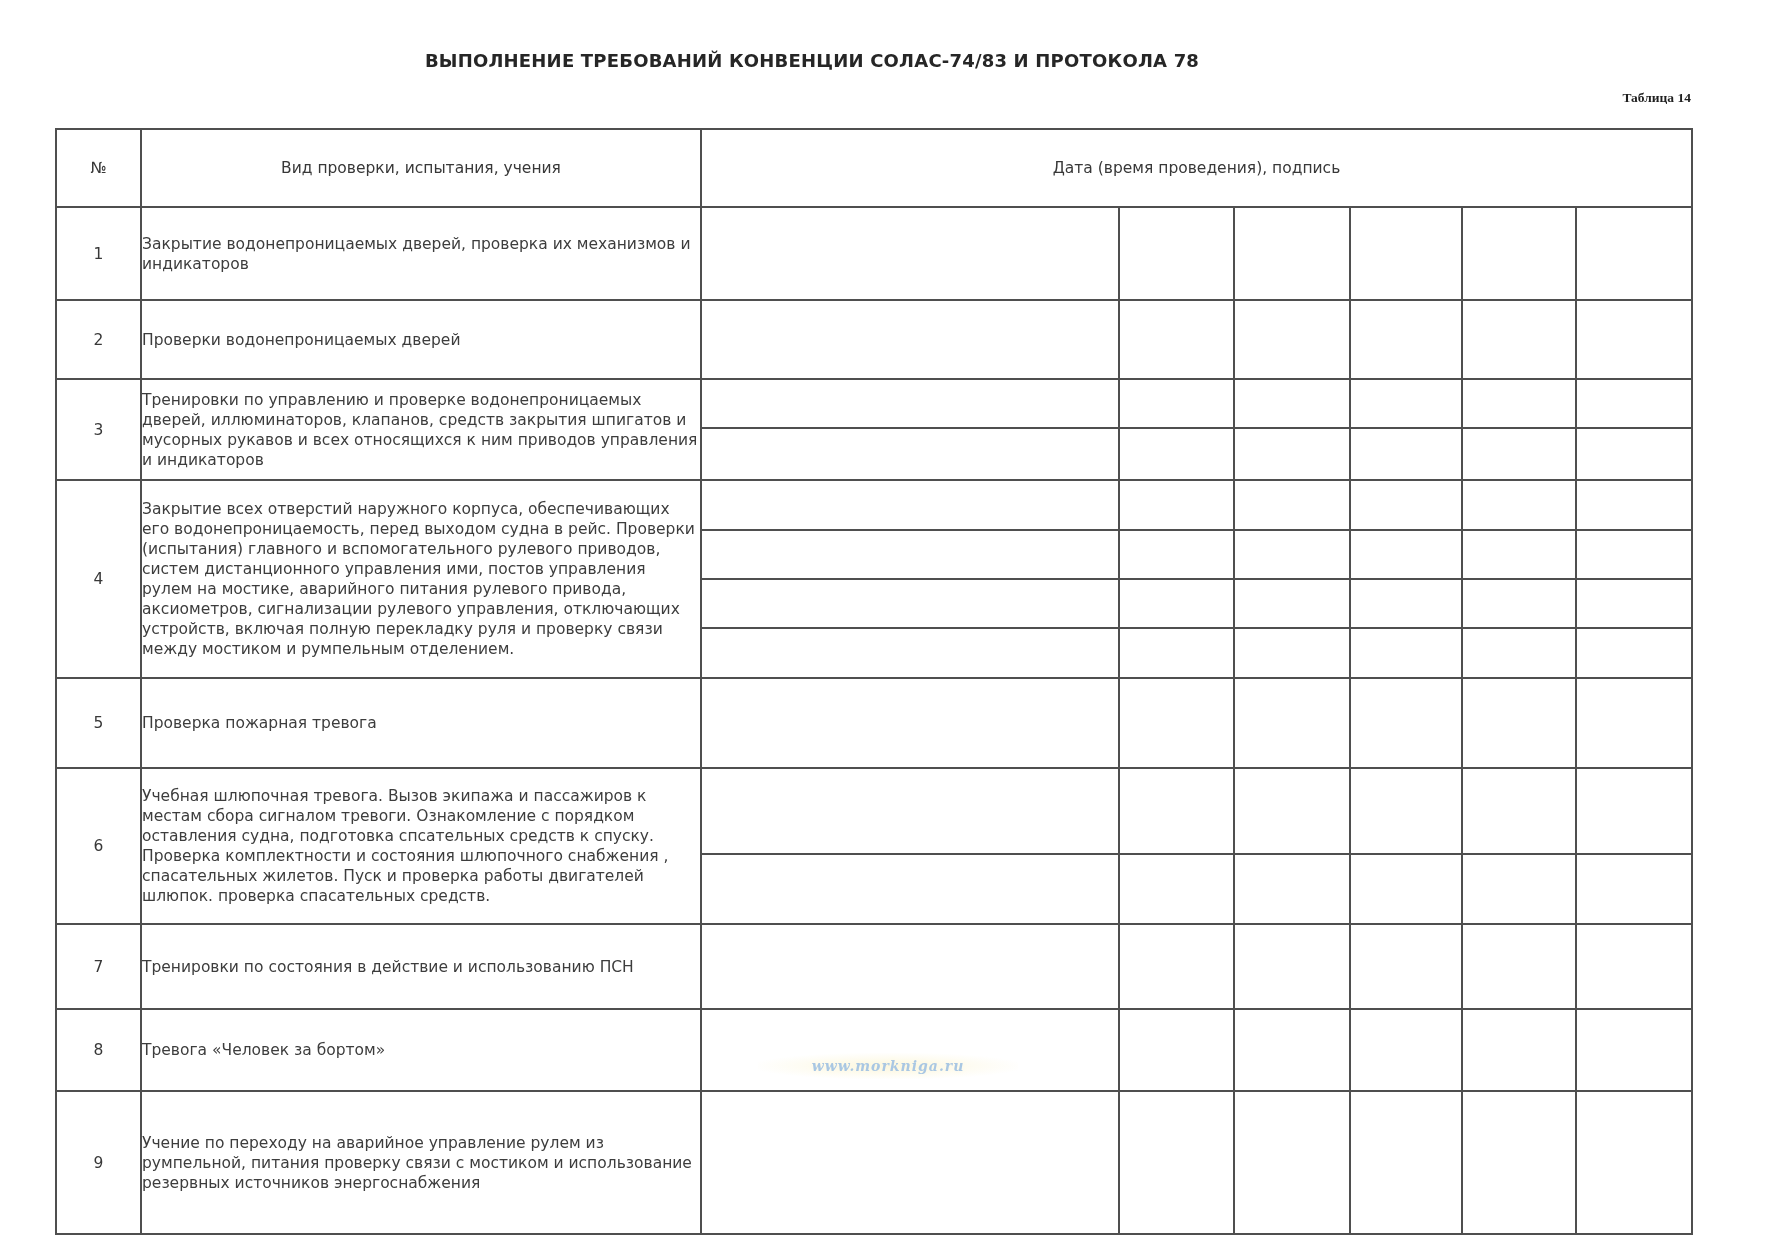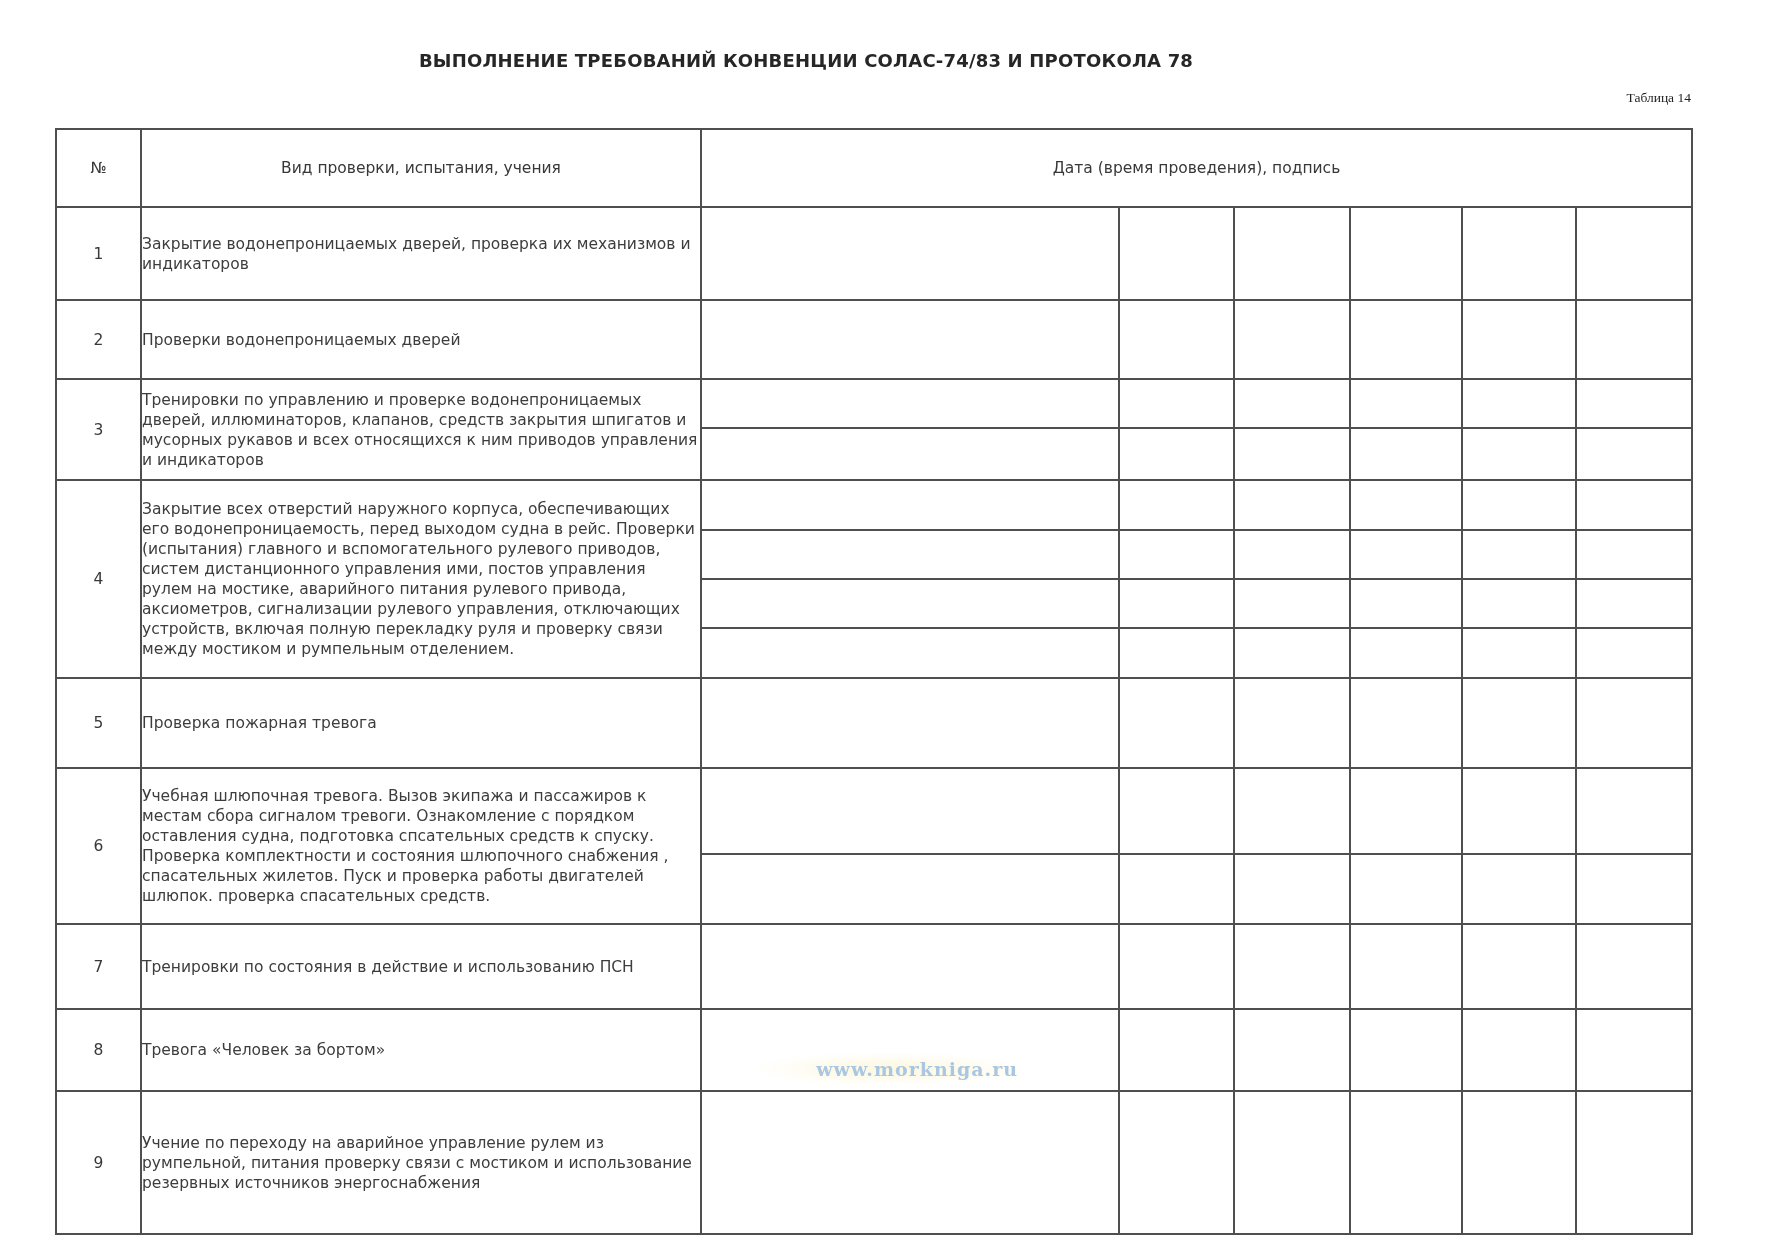--- a/index.html
+++ b/index.html
@@ -5,31 +5,31 @@
   html, body { margin:0; padding:0; }
   body {
     width:1768px; height:1250px;
     background:#ffffff;
     font-family:"DejaVu Sans", sans-serif;
     color:#3d3d3d;
     position:relative;
     overflow:hidden;
   }
   .title {
-    position:absolute; top:50px; left:10px; width:1560px;
+    position:absolute; top:50px; left:16px; width:1560px;
     text-align:center;
     font-size:18px; font-weight:bold; color:#262626;
     letter-spacing:0.2px;
     white-space:nowrap;
     padding-left:16px;
   }
   .table-caption {
     position:absolute; top:90px; right:77px;
     font-family:"Liberation Serif", serif;
-    font-size:13.5px; font-weight:normal; color:#1f1f1f;
+    font-size:13.5px; font-weight:bold; color:#1f1f1f;
   }
   table.grid {
     position:absolute; left:55px; top:128px;
     border-collapse:collapse; table-layout:fixed;
   }
   table.grid td {
     border:2px solid #4f4f4f;
     padding:0;
     background:#ffffff;
   }
@@ -42,28 +42,29 @@
     font-size:15.5px; color:#383838;
   }
   td.desc {
     vertical-align:middle; text-align:left;
     padding:6px 16px 6px 11px;
     font-size:15.5px; line-height:20px; color:#3d3d3d;
   }
   td.dc { background:#ffffff; }
   .watermark {
     position:absolute; left:758px; top:1053px; width:260px;
-    text-align:right;
+    text-align:center;
     font-family:"DejaVu Serif", serif;
-    font-size:19px; font-weight:bold;
+    font-size:14px; font-weight:bold;
     color:#a9c7e3; letter-spacing:1px;
     padding:5px 0;
     background:radial-gradient(ellipse at center, #fcf7de 0%, rgba(252,247,222,0) 75%);
     text-shadow:0 0 5px #fdf9e3;
     z-index:5;
+    font-style:italic;
   }
 </style>
 </head>
 <body>
 
 <div class="title">ВЫПОЛНЕНИЕ ТРЕБОВАНИЙ КОНВЕНЦИИ СОЛАС-74/83 И ПРОТОКОЛА 78</div>
 <div class="table-caption">Таблица 14</div>
 
 <table class="grid">
   <colgroup>

